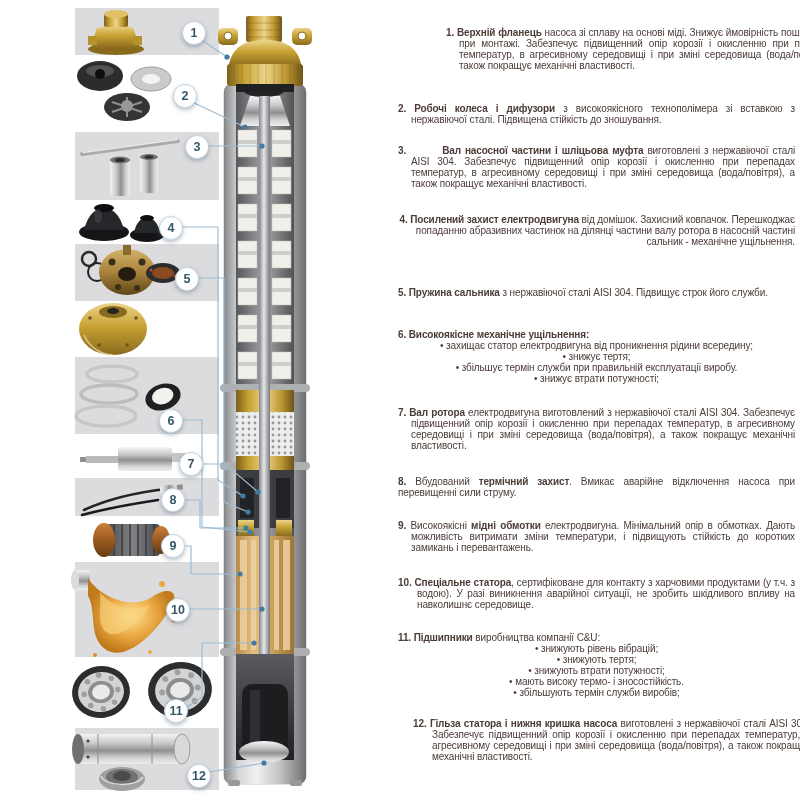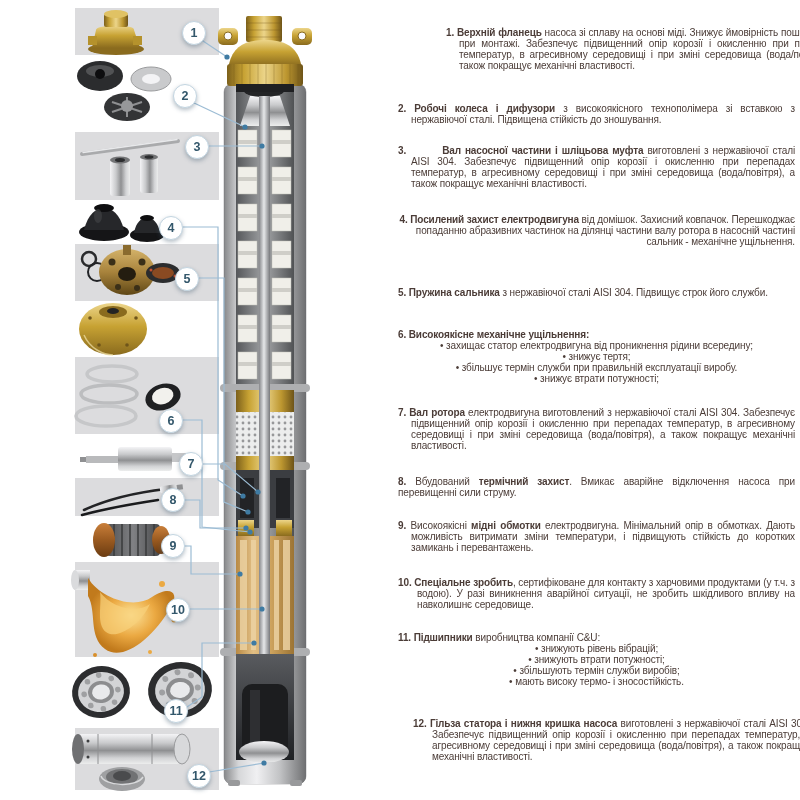--- a/index.html
+++ b/index.html
@@ -428,25 +428,26 @@
     <div class="desc" style="top: 408px;">
       <p style="padding-left: 13px; text-indent: -13px;"><span class="num">7. </span><span style="font-weight: bold;">Вал ротора</span><span> електродвигуна виготовлений з нержавіючої сталі AISI 304. Забезпечує підвищенний опір корозії і окисленню при перепадах температур, в агресивному середовищі і при зміні середовища (вода/повітря), а також покращує механічні властивості.</span></p>
     </div>
     <div class="desc" style="top: 477px;">
       <p><span class="num">8. </span><span>Вбудований </span><span style="font-weight: bold;">термічний захист</span><span>. Вмикає аварійне відключення насоса при перевищенні сили струму.</span></p>
     </div>
     <div class="desc" style="top: 521px;">
       <p style="padding-left: 13px; text-indent: -13px;"><span class="num">9. </span><span>Високоякісні </span><span style="font-weight: bold;">мідні обмотки</span><span> електродвигуна. Мінімальний опір в обмотках. Дають можливість витримати зміни температури, і підвищують стійкість до коротких замикань і перевантажень.</span></p>
     </div>
     <div class="desc" style="top: 578px;">
-      <p style="padding-left: 19px; text-indent: -19px;"><span class="num">10. </span><span style="font-weight: bold;">Спеціальне зробить</span><span>, сертифіковане для контакту з харчовими продуктами (у т.ч. з водою). У разі виникнення аварійної ситуації, не зробить шкідливого впливу на навколишнє середовище.</span></p>
+      <p style="padding-left: 19px; text-indent: -19px;"><span class="num">10. </span><span style="font-weight: bold;">Спеціальне статора</span><span>, сертифіковане для контакту з харчовими продуктами (у т.ч. з водою). У разі виникнення аварійної ситуації, не зробить шкідливого впливу на навколишнє середовище.</span></p>
     </div>
     <div class="desc" style="top: 633px;">
       <p style="padding-left: 19px; text-indent: -19px;"><span class="num">11. </span><span style="font-weight: bold;">Підшипники</span><span> виробництва компанії C&amp;U:</span></p>
       <p class="bullet">• знижують рівень вібрацій;</p>
+      <p class="bullet">• знижують тертя;</p>
       <p class="bullet">• знижують втрати потужності;</p>
+      <p class="bullet">• мають високу термо- і зносостійкість.</p>
       <p class="bullet">• збільшують термін служби виробів;</p>
-      <p class="bullet">• мають високу термо- і зносостійкість.</p>
     </div>
     <div class="desc" style="top: 719px; margin-left: 15px;">
       <p style="padding-left: 19px; text-indent: -19px;"><span class="num">12. </span><span style="font-weight: bold;">Гільза статора і нижня кришка насоса</span><span> виготовлені з нержавіючої сталі AISI 304. Забезпечує підвищенний опір корозії і окисленню при перепадах температур, в агресивному середовищі і при зміні середовища (вода/повітря), а також покращує механічні властивості.</span></p>
     </div>
   </div>
 
 </body></html>

